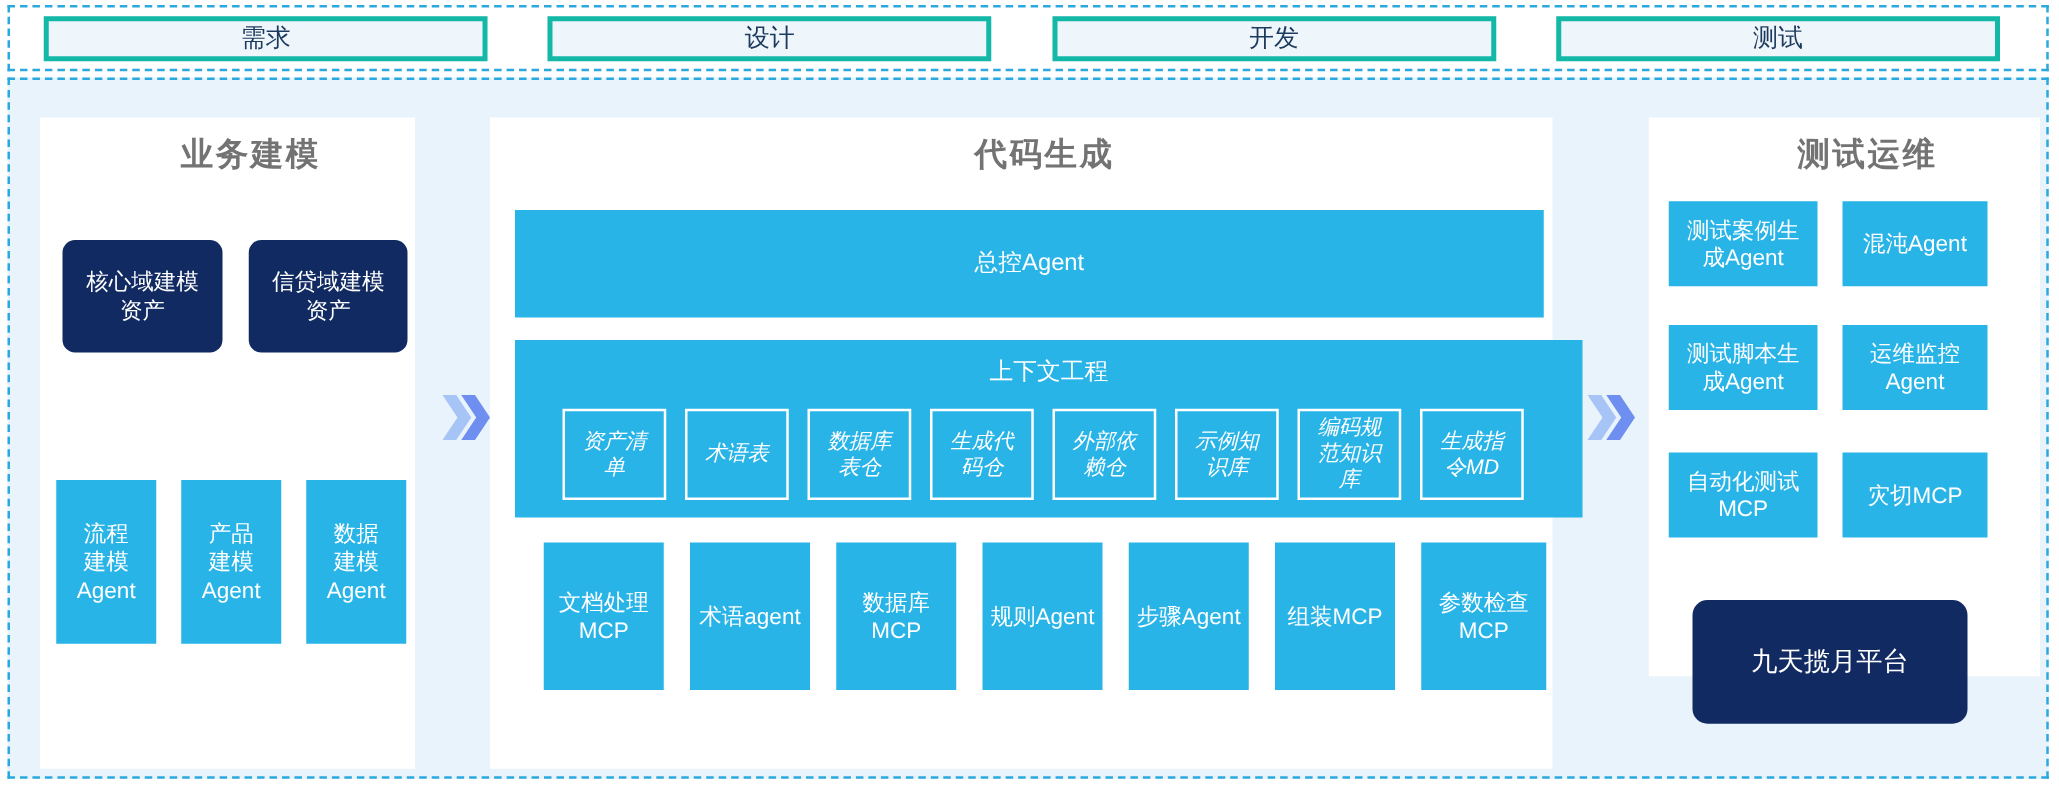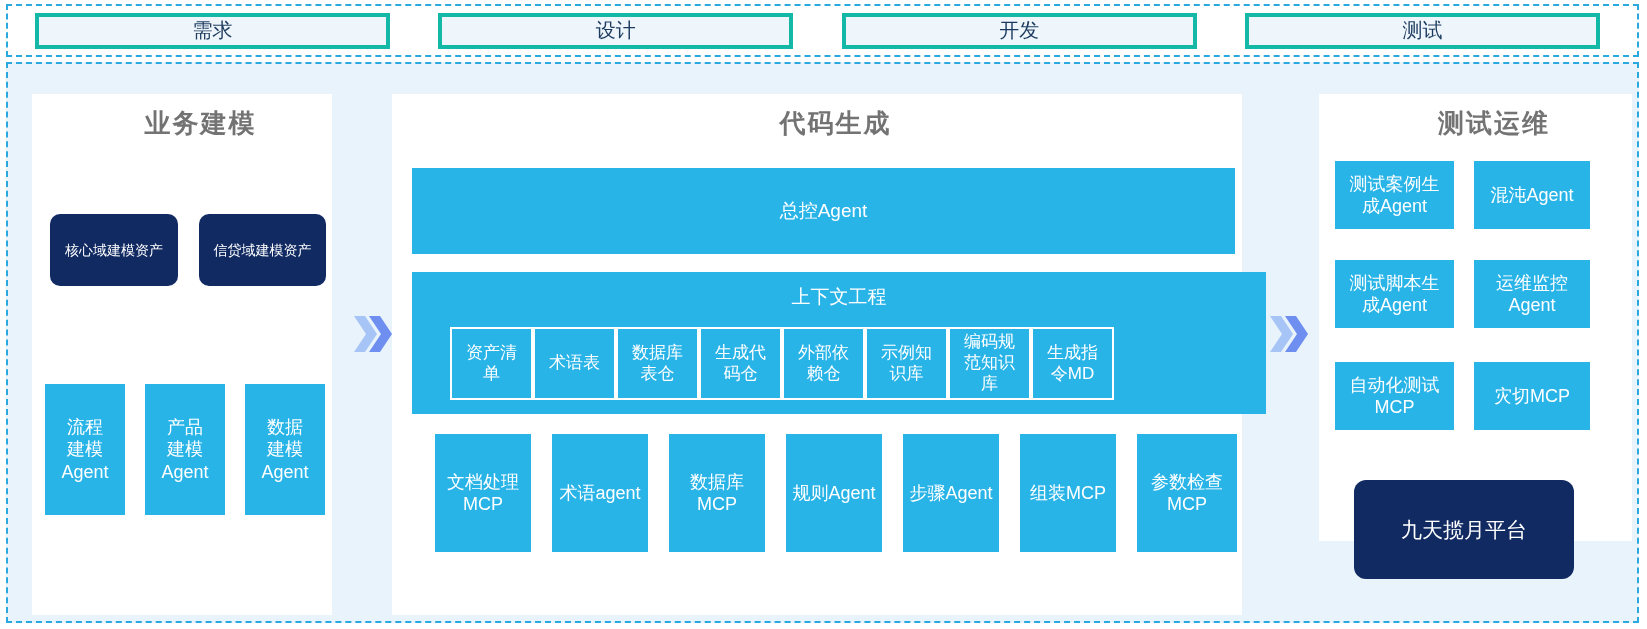--- a/index.html
+++ b/index.html
@@ -44,38 +44,38 @@
     display: flex; align-items: center; justify-content: center;
     text-align: center; line-height: 1.25;
   }
   .navybox {
     position: absolute; background: #112a62; color: #ffffff;
     display: flex; align-items: center; justify-content: center;
     text-align: center; line-height: 1.3; border-radius: 10px;
   }
 
   
-  .asset-box { top: 120px; width: 128px; height: 72px; font-size: 14px; padding: 0 13px; }
+  .asset-box { top: 98px; width: 128px; height: 90px; font-size: 18px; padding: 0 13px; }
   #asset-0 { left: 18px; }
   #asset-1 { left: 167px; width: 127px; }
   .lagent-box { top: 290px; width: 80px; height: 131px; font-size: 18px; padding: 0 14px; }
   #lagent-0 { left: 13px; } #lagent-1 { left: 113px; } #lagent-2 { left: 213px; }
 
   
   #master-bar { left: 20px; top: 74px; width: 823px; height: 86px; font-size: 19px; }
   #context-box {
     position: absolute; left: 20px; top: 178px; width: 854px; height: 142px;
     background: #29b4e8;
   }
   #context-title {
     padding-top: 12px; text-align: center; color: #ffffff; font-size: 19px;
   }
   #context-row {
     position: absolute; left: 38px; top: 55px;
-    display: flex; 
+    display: flex; gap: 15px; font-style: italic;
   }
   .ctx-item {
     width: 83px; height: 73px;
     border: 2px solid #ffffff; background: #29b4e8; color: #ffffff;
     display: flex; align-items: center; justify-content: center;
     text-align: center; font-size: 17px; line-height: 1.22; padding: 0 10px;
   }
   #tools-row {
     position: absolute; left: 43px; top: 340px;
     display: flex; gap: 21px;

